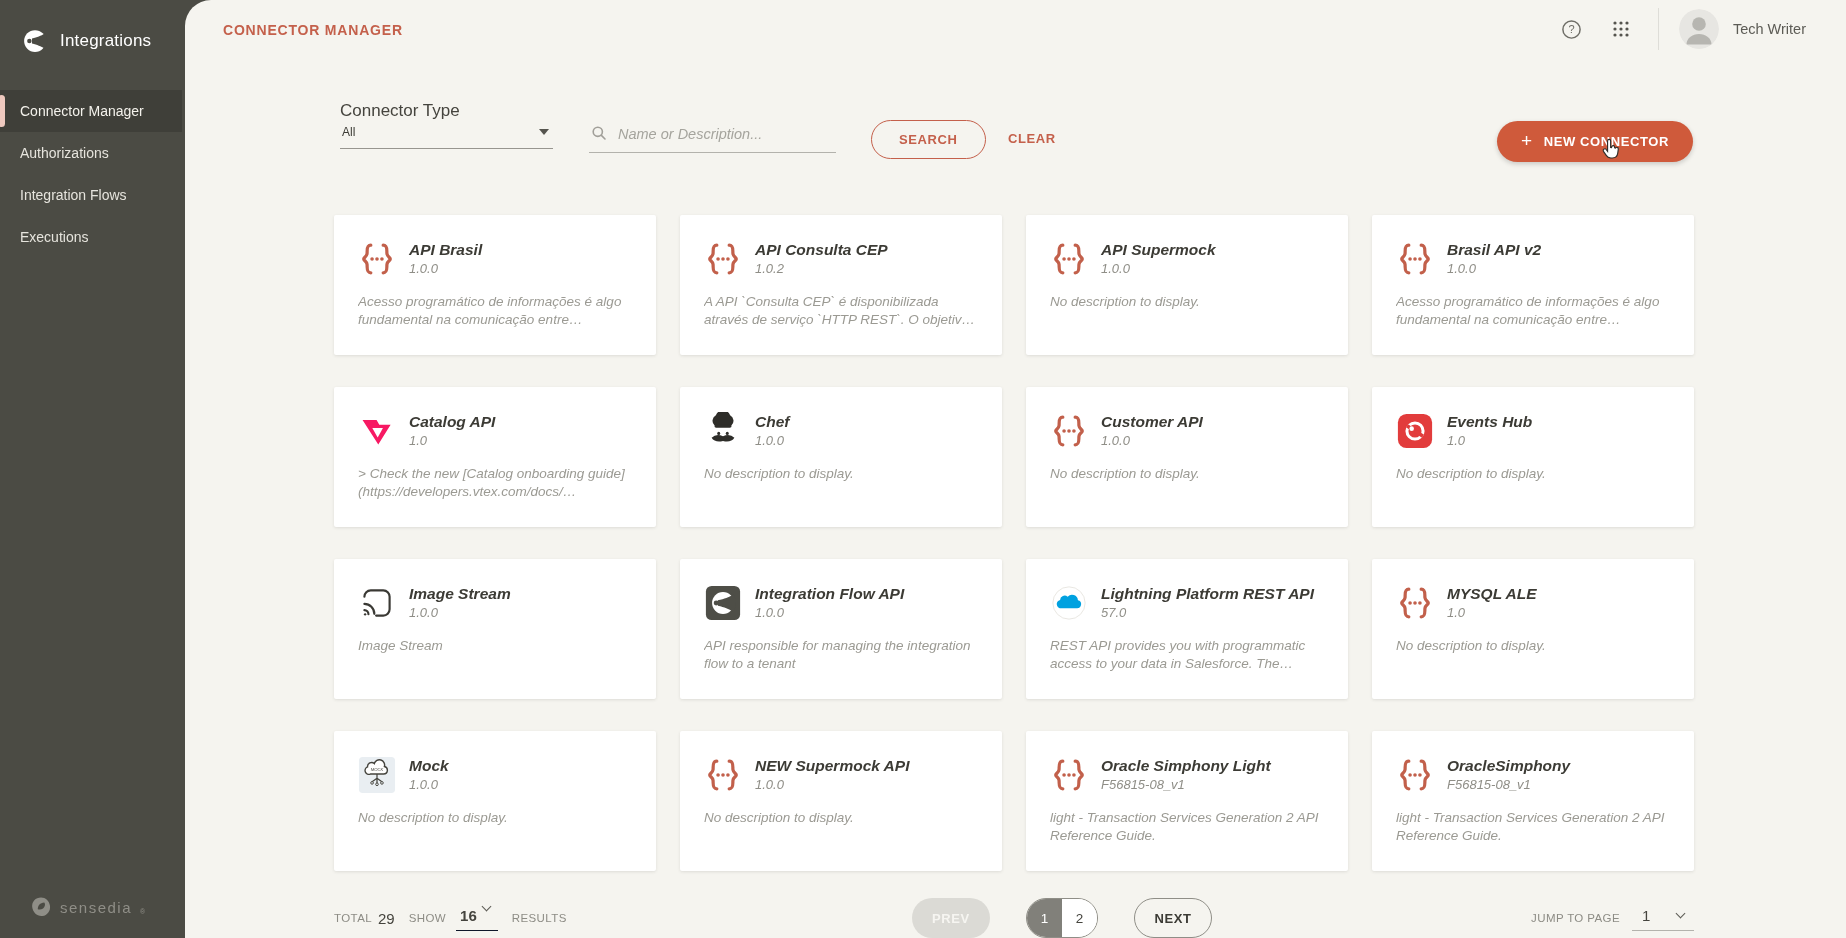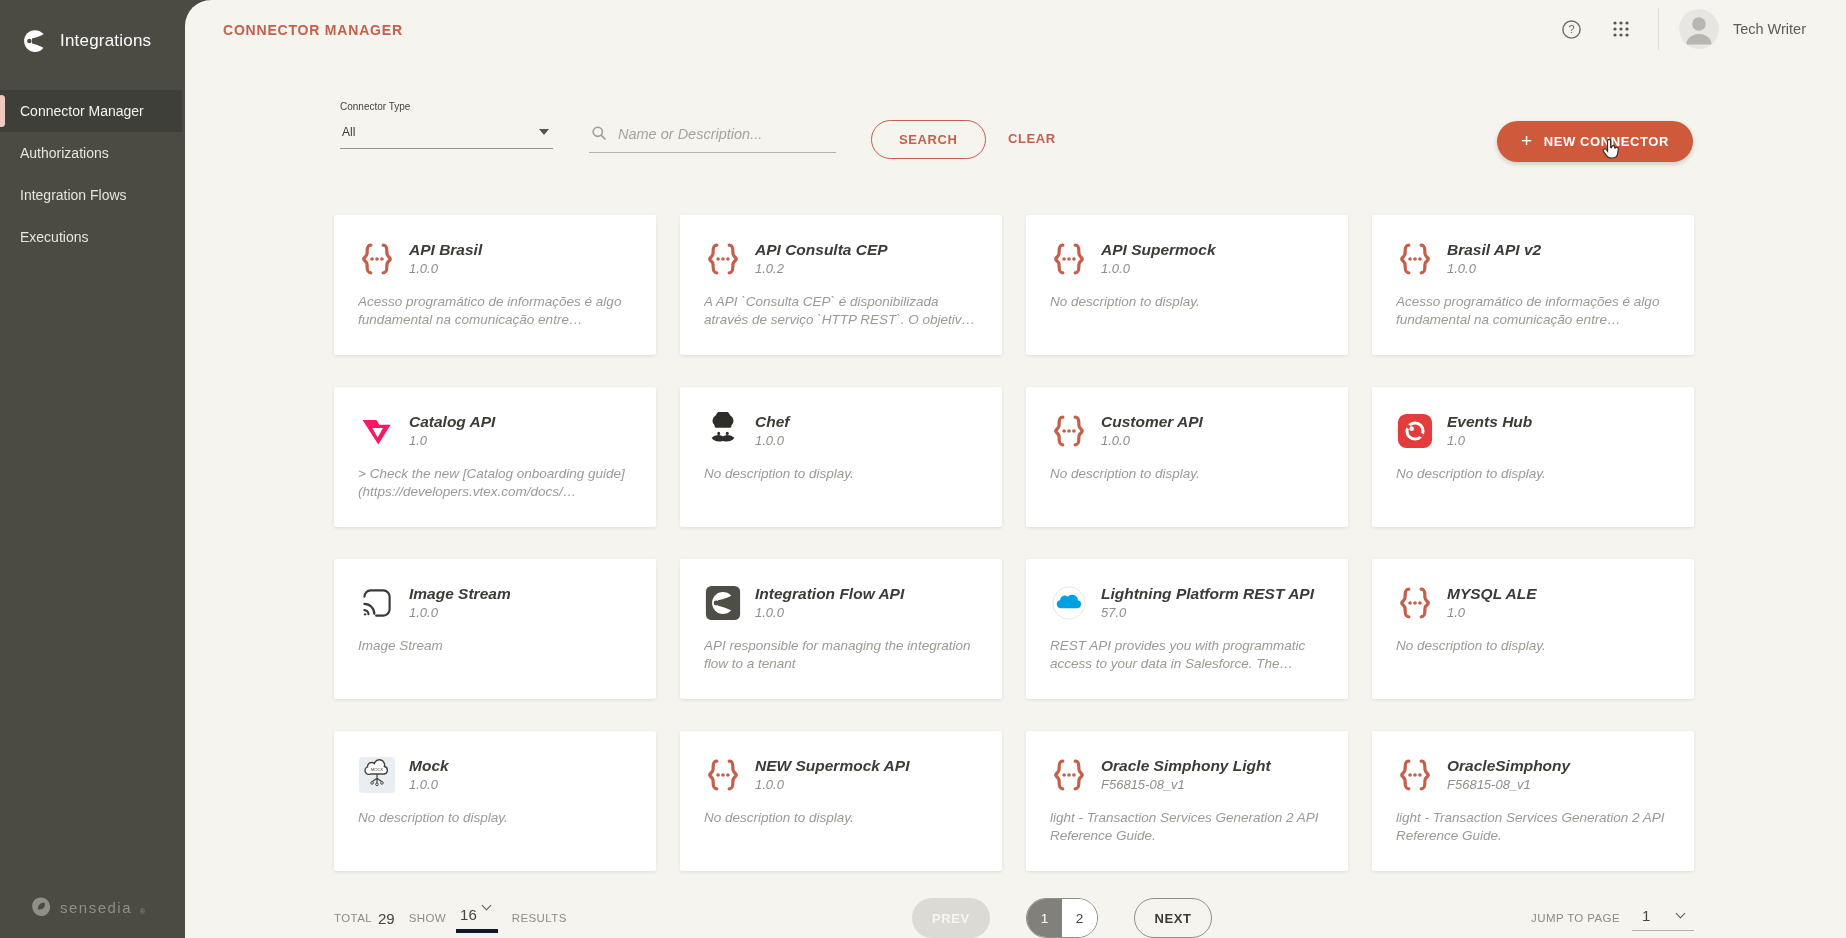--- a/index.html
+++ b/index.html
@@ -26,21 +26,21 @@
   .page-title{position:absolute;left:38px;top:22px;color:#c4604b;font-weight:bold;
     font-size:14px;letter-spacing:.8px;}
   .topbar-right{position:absolute;top:0;right:40px;height:58px;display:flex;align-items:center;}
   .icon-btn{display:flex;align-items:center;justify-content:center;cursor:pointer;padding:4px;}
   .tb-divider{width:1px;height:42px;background:#deddd8;margin:0 20px 0 24px;}
   .avatar{width:40px;height:40px;border-radius:50%;overflow:hidden;display:block;cursor:pointer;}
   .user-name{margin-left:14px;font-size:14.5px;color:#5c5b55;font-weight:500;}
   .gap22{width:22px;}
 
   
-  .filter-label{position:absolute;left:155px;top:101px;font-size:10px;color:#45443e;}
+  .filter-label{position:absolute;left:155px;top:101px;font-size:17px;color:#45443e;}
   .select{position:absolute;left:155px;top:121px;width:213px;border-bottom:1px solid #97958f;
     padding:4px 2px 9px 2px;display:flex;align-items:center;cursor:pointer;}
   .select-value{font-size:12px;color:#3c3b35;flex:1;}
   .chev{width:7px;height:7px;border-right:1.6px solid #5c5b55;border-bottom:1.6px solid #5c5b55;
     transform:rotate(45deg);margin:-4px 4px 0 6px;}
   .tri{width:0;height:0;border-left:5px solid transparent;border-right:5px solid transparent;
     border-top:6px solid #55544e;margin-right:2px;}
   .search-field{position:absolute;left:404px;top:121px;width:247px;border-bottom:1px solid #b3b2ac;
     padding:4px 2px 9px 2px;display:flex;gap:9px;}
   .search-input{border:none;outline:none;background:transparent;flex:1;font-size:14.5px;
@@ -67,22 +67,22 @@
   .card-title{font-size:15.5px;font-weight:bold;color:#3c3b35;line-height:19px;}
   .card-version{font-size:13px;color:#8f8e87;margin-top:2px;}
   .card-desc{margin-top:15px;font-size:13.5px;color:#9b9a93;line-height:18px;
     max-height:38px;overflow:hidden;}
 
   
   .footer{position:absolute;left:149px;right:152px;top:896px;height:44px;}
   .total-group{position:absolute;left:0;top:0;height:44px;display:flex;align-items:center;}
   .pg-label{font-size:11.5px;color:#8d8c85;letter-spacing:.4px;}
   .pg-value{font-size:15px;color:#45443e;margin-left:6px;}
-  .show-select{display:flex;align-items:flex-start;border-bottom:4px solid #0f172a;
-    padding:2px 4px 6px 4px;margin:0 14px 0 10px;cursor:pointer;}
+  .show-select{display:flex;align-items:flex-start;border-bottom:1px solid #0f172a;
+    padding:2px 4px 6px 4px;margin:0 14px 0 10px;cursor:pointer;font-weight:bold;}
   .pager{position:absolute;left:578px;top:2px;display:flex;align-items:center;gap:36px;}
   .pill{height:40px;border-radius:20px;display:flex;align-items:center;justify-content:center;
     font-size:13px;letter-spacing:.6px;font-weight:bold;font-family:"Liberation Sans",sans-serif;}
   .pill.prev{width:78px;background:#dbdad5;color:#f6f5f1;border:none;cursor:default;}
   .page-group{display:flex;height:40px;border:1px solid #8f8e87;border-radius:20px;overflow:hidden;}
   .page-btn{width:35px;height:100%;display:flex;align-items:center;justify-content:center;
     font-size:13.5px;cursor:pointer;background:#fff;color:#45443e;}
   .page-btn.active{background:#81807a;color:#fff;}
   .pill.next{width:78px;background:transparent;border:1px solid #8f8e87;color:#3c3b35;cursor:pointer;}
   .jump-group{position:absolute;right:0;top:0;height:44px;display:flex;align-items:center;}

